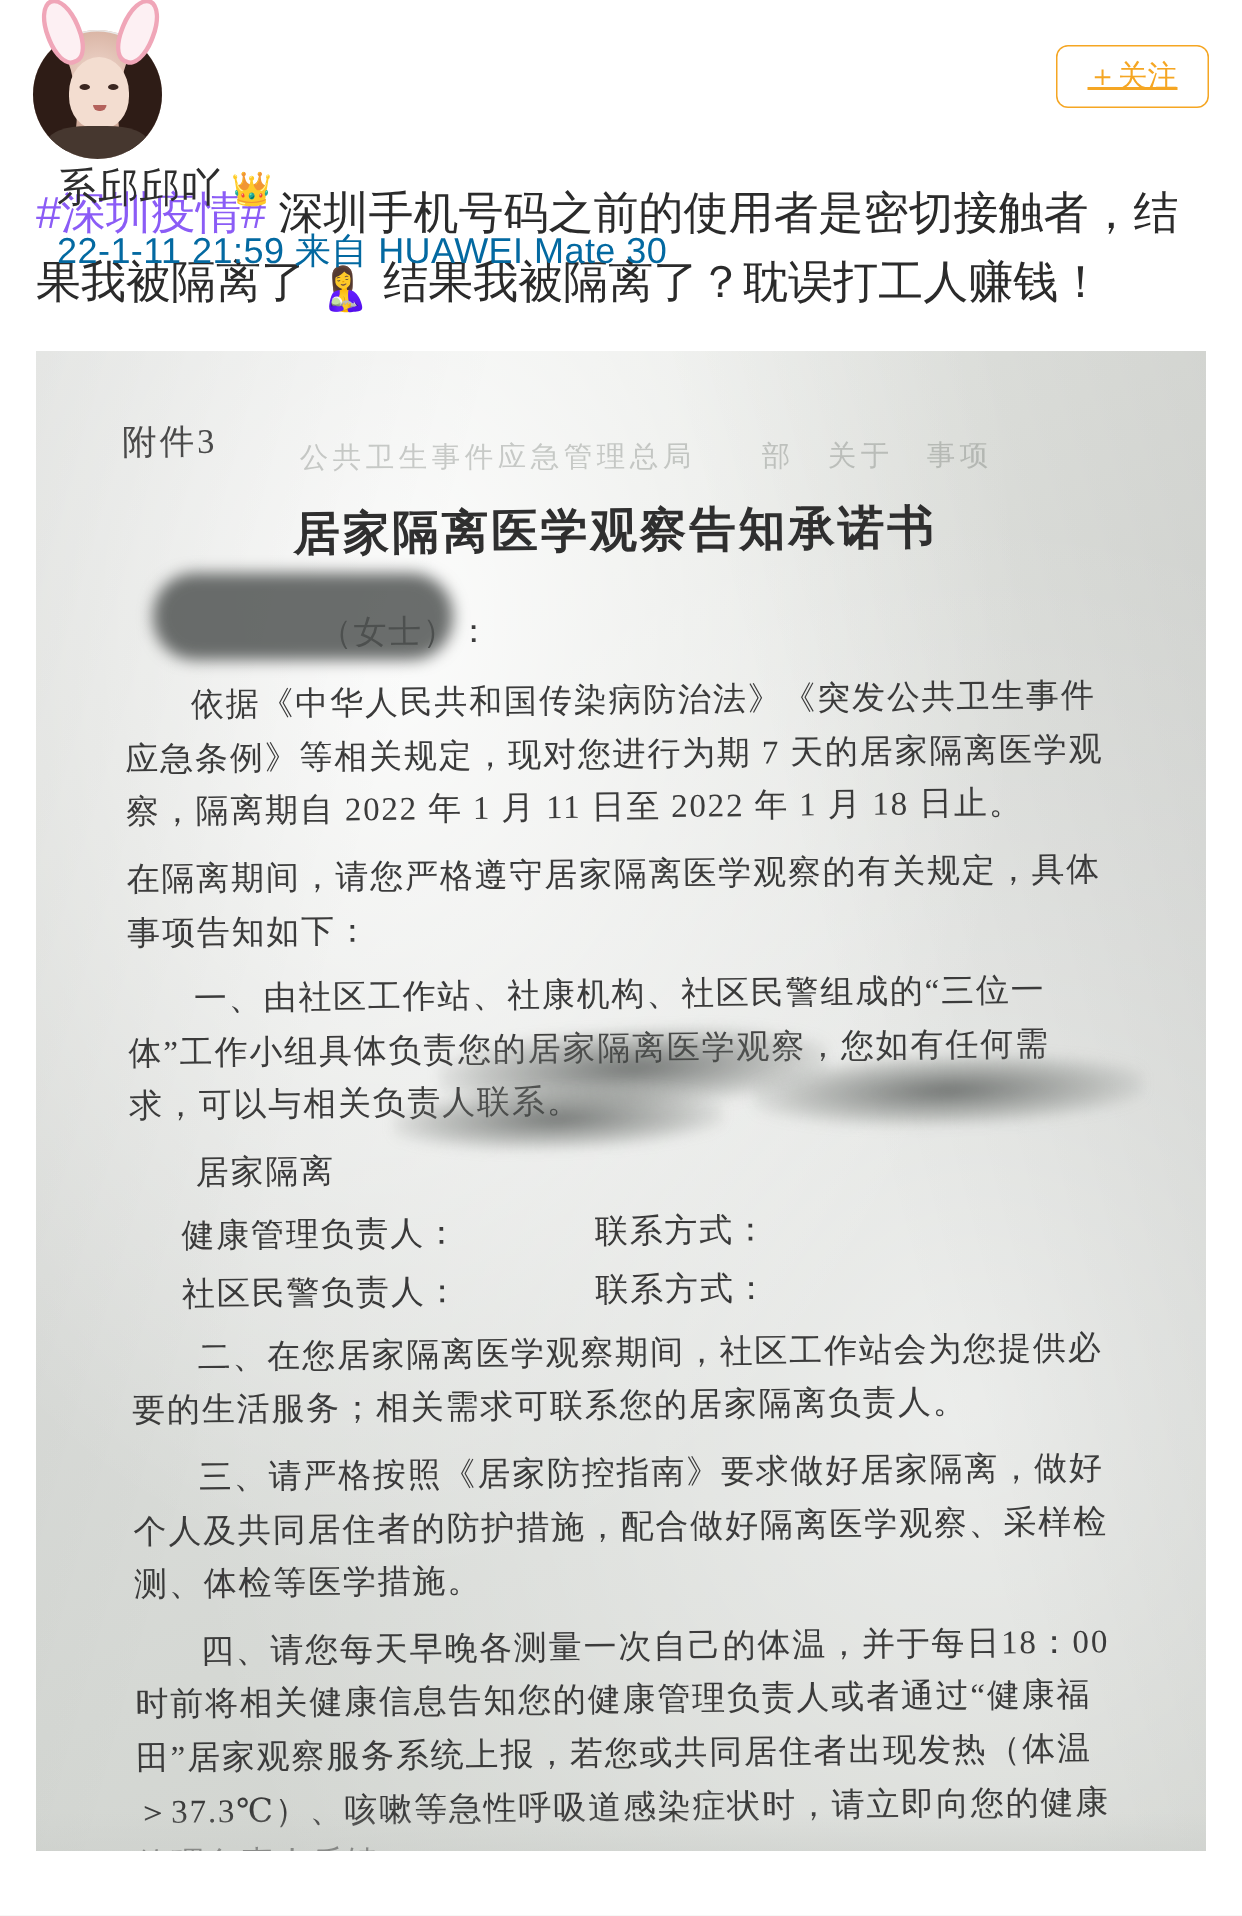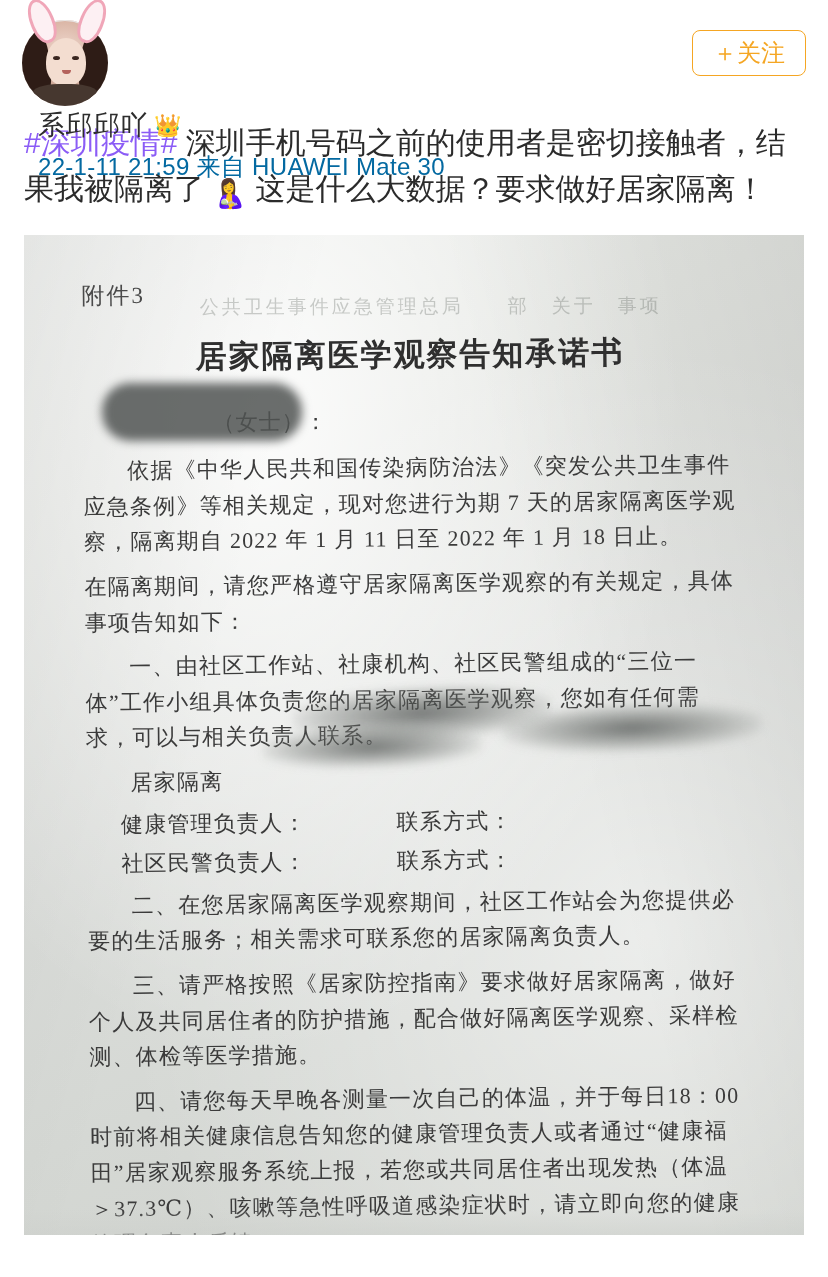--- a/index.html
+++ b/index.html
@@ -148,28 +148,29 @@
     white-space: nowrap;
   }
   .follow-btn {
     position: absolute;
     right: 22px;
     top: 30px;
     border: 1px solid #f5a623;
     color: #f5a623;
     background: #fff;
     border-radius: 8px;
-    font-size: 24px;
+    font-size: 20px;
     padding: 10px 20px;
     line-height: 1;
     display: flex;
     align-items: center;
     gap: 2px;
     cursor: pointer;
     font-family: "Liberation Sans", sans-serif;
+    text-decoration: underline;
   }
 
   
   .content {
     padding: 16px 24px 14px 24px;
     font-size: 30px;
     line-height: 1.52;
     color: #2b2b2b;
     word-break: break-all;
   }
@@ -326,21 +327,21 @@
       <div class="timeline">
         <span>22-1-11 21:59</span>
         <span>来自 HUAWEI Mate 30</span>
       </div>
     </div>
 
     <div class="follow-btn">＋关注</div>
   </div>
 
   <div class="content">
-    <span class="topic">#深圳疫情#</span><span> 深圳手机号码之前的使用者是密切接触者，结果我被隔离了 </span><span class="emoji-inline">🤱</span><span> 这是什么大数据？要求做好居家隔离！</span>
+    <span class="topic">#深圳疫情#</span><span> 深圳手机号码之前的使用者是密切接触者，结果我被隔离了 </span><span class="emoji-inline">🤱</span><span> 结果我被隔离了？耽误打工人赚钱！</span>
   </div>
 
   <div class="photo-wrap">
     <div class="paper"></div>
 
     <div class="doc">
       <div class="doc-ghost">公共卫生事件应急管理总局　　部　关于　事项</div>
       <div class="doc-attach">附件3</div>
       <div class="doc-title">居家隔离医学观察告知承诺书</div>
       <div class="doc-salutation">（女士）：</div>

